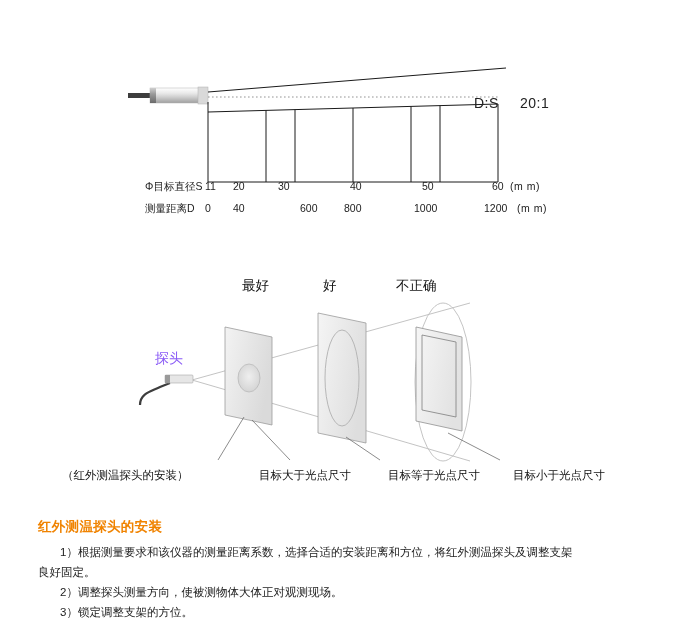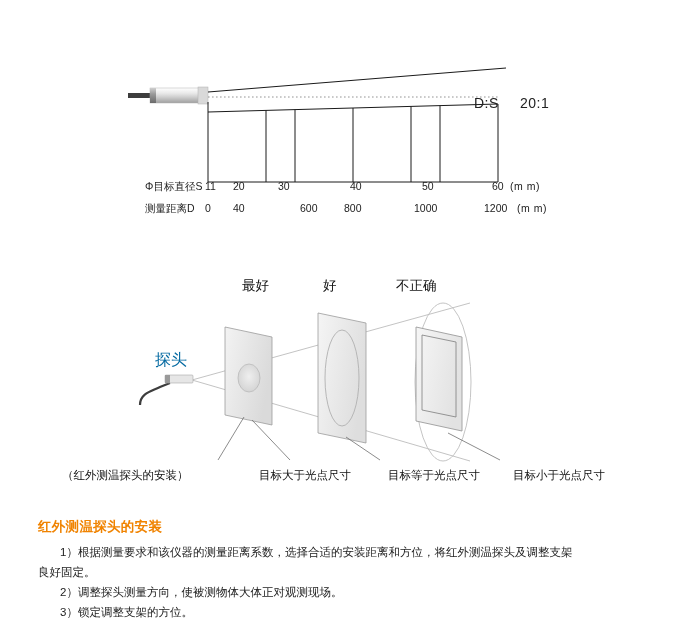--- a/index.html
+++ b/index.html
@@ -60,22 +60,22 @@
     white-space: nowrap;
   }
   .aim-caption {
     position: absolute;
     font-size: 11.5px;
     color: #111;
     white-space: nowrap;
   }
   .probe-label {
     position: absolute;
-    font-size: 16px;
-    color: #0369a1;
+    font-size: 14px;
+    color: #8b5cf6;
     white-space: nowrap;
   }
 
   
   #install-block {
     position: absolute;
     left: 38px;
     top: 518px;
     width: 608px;
   }

